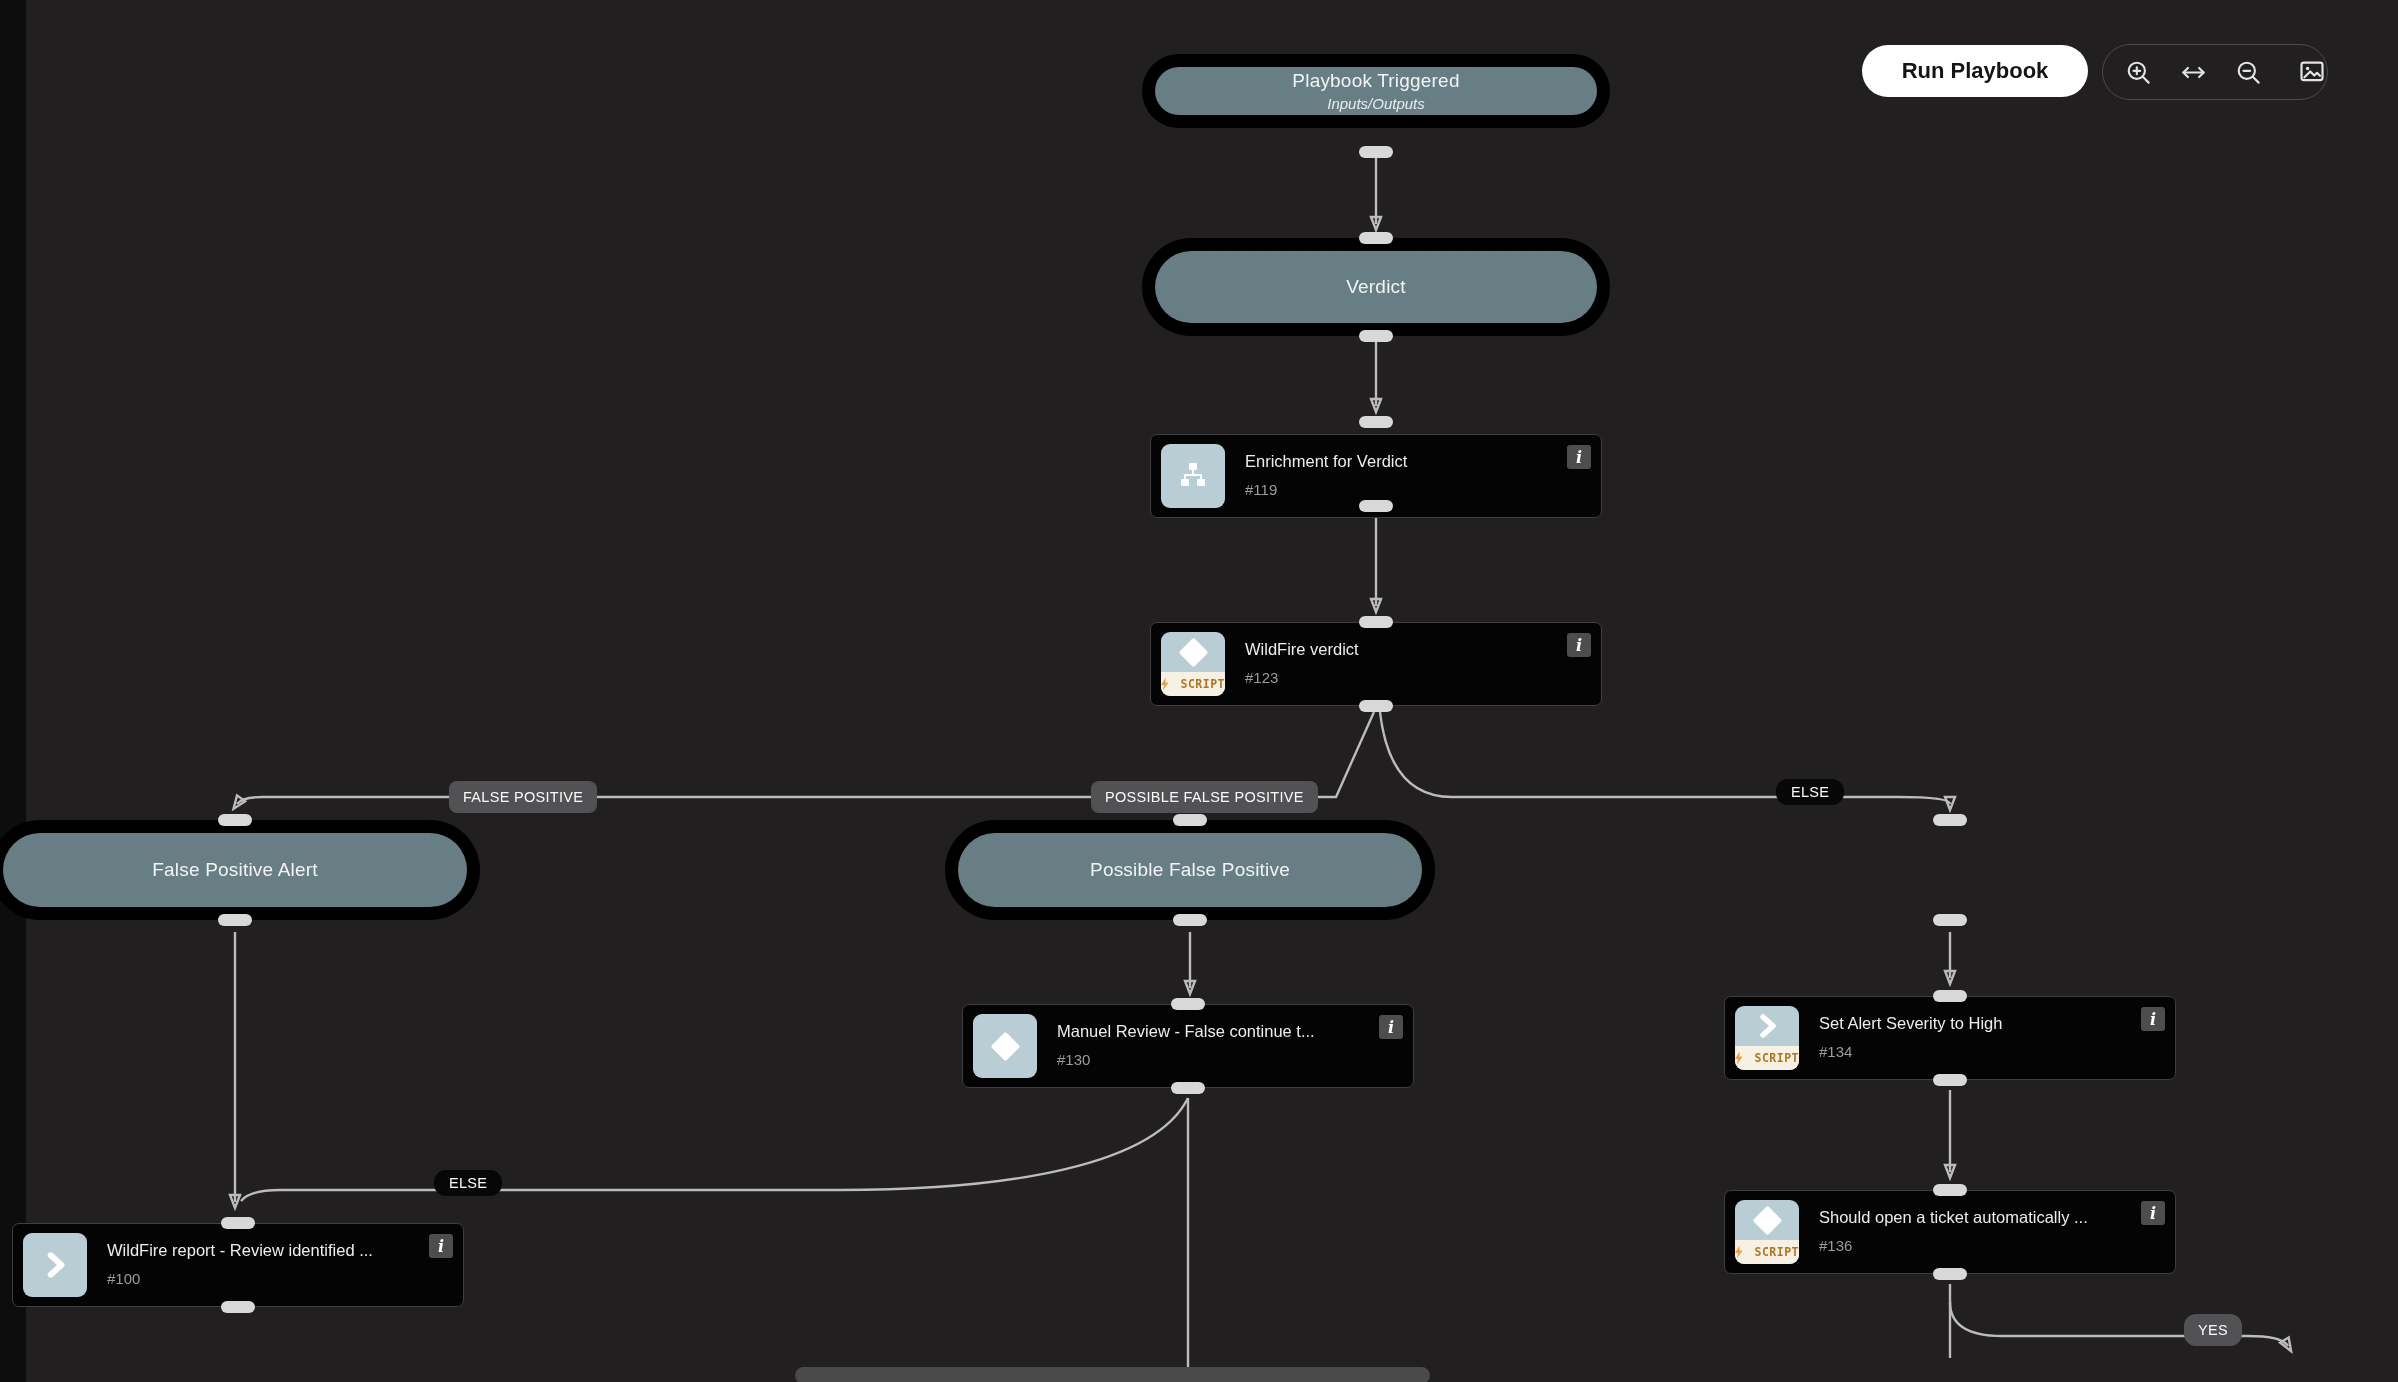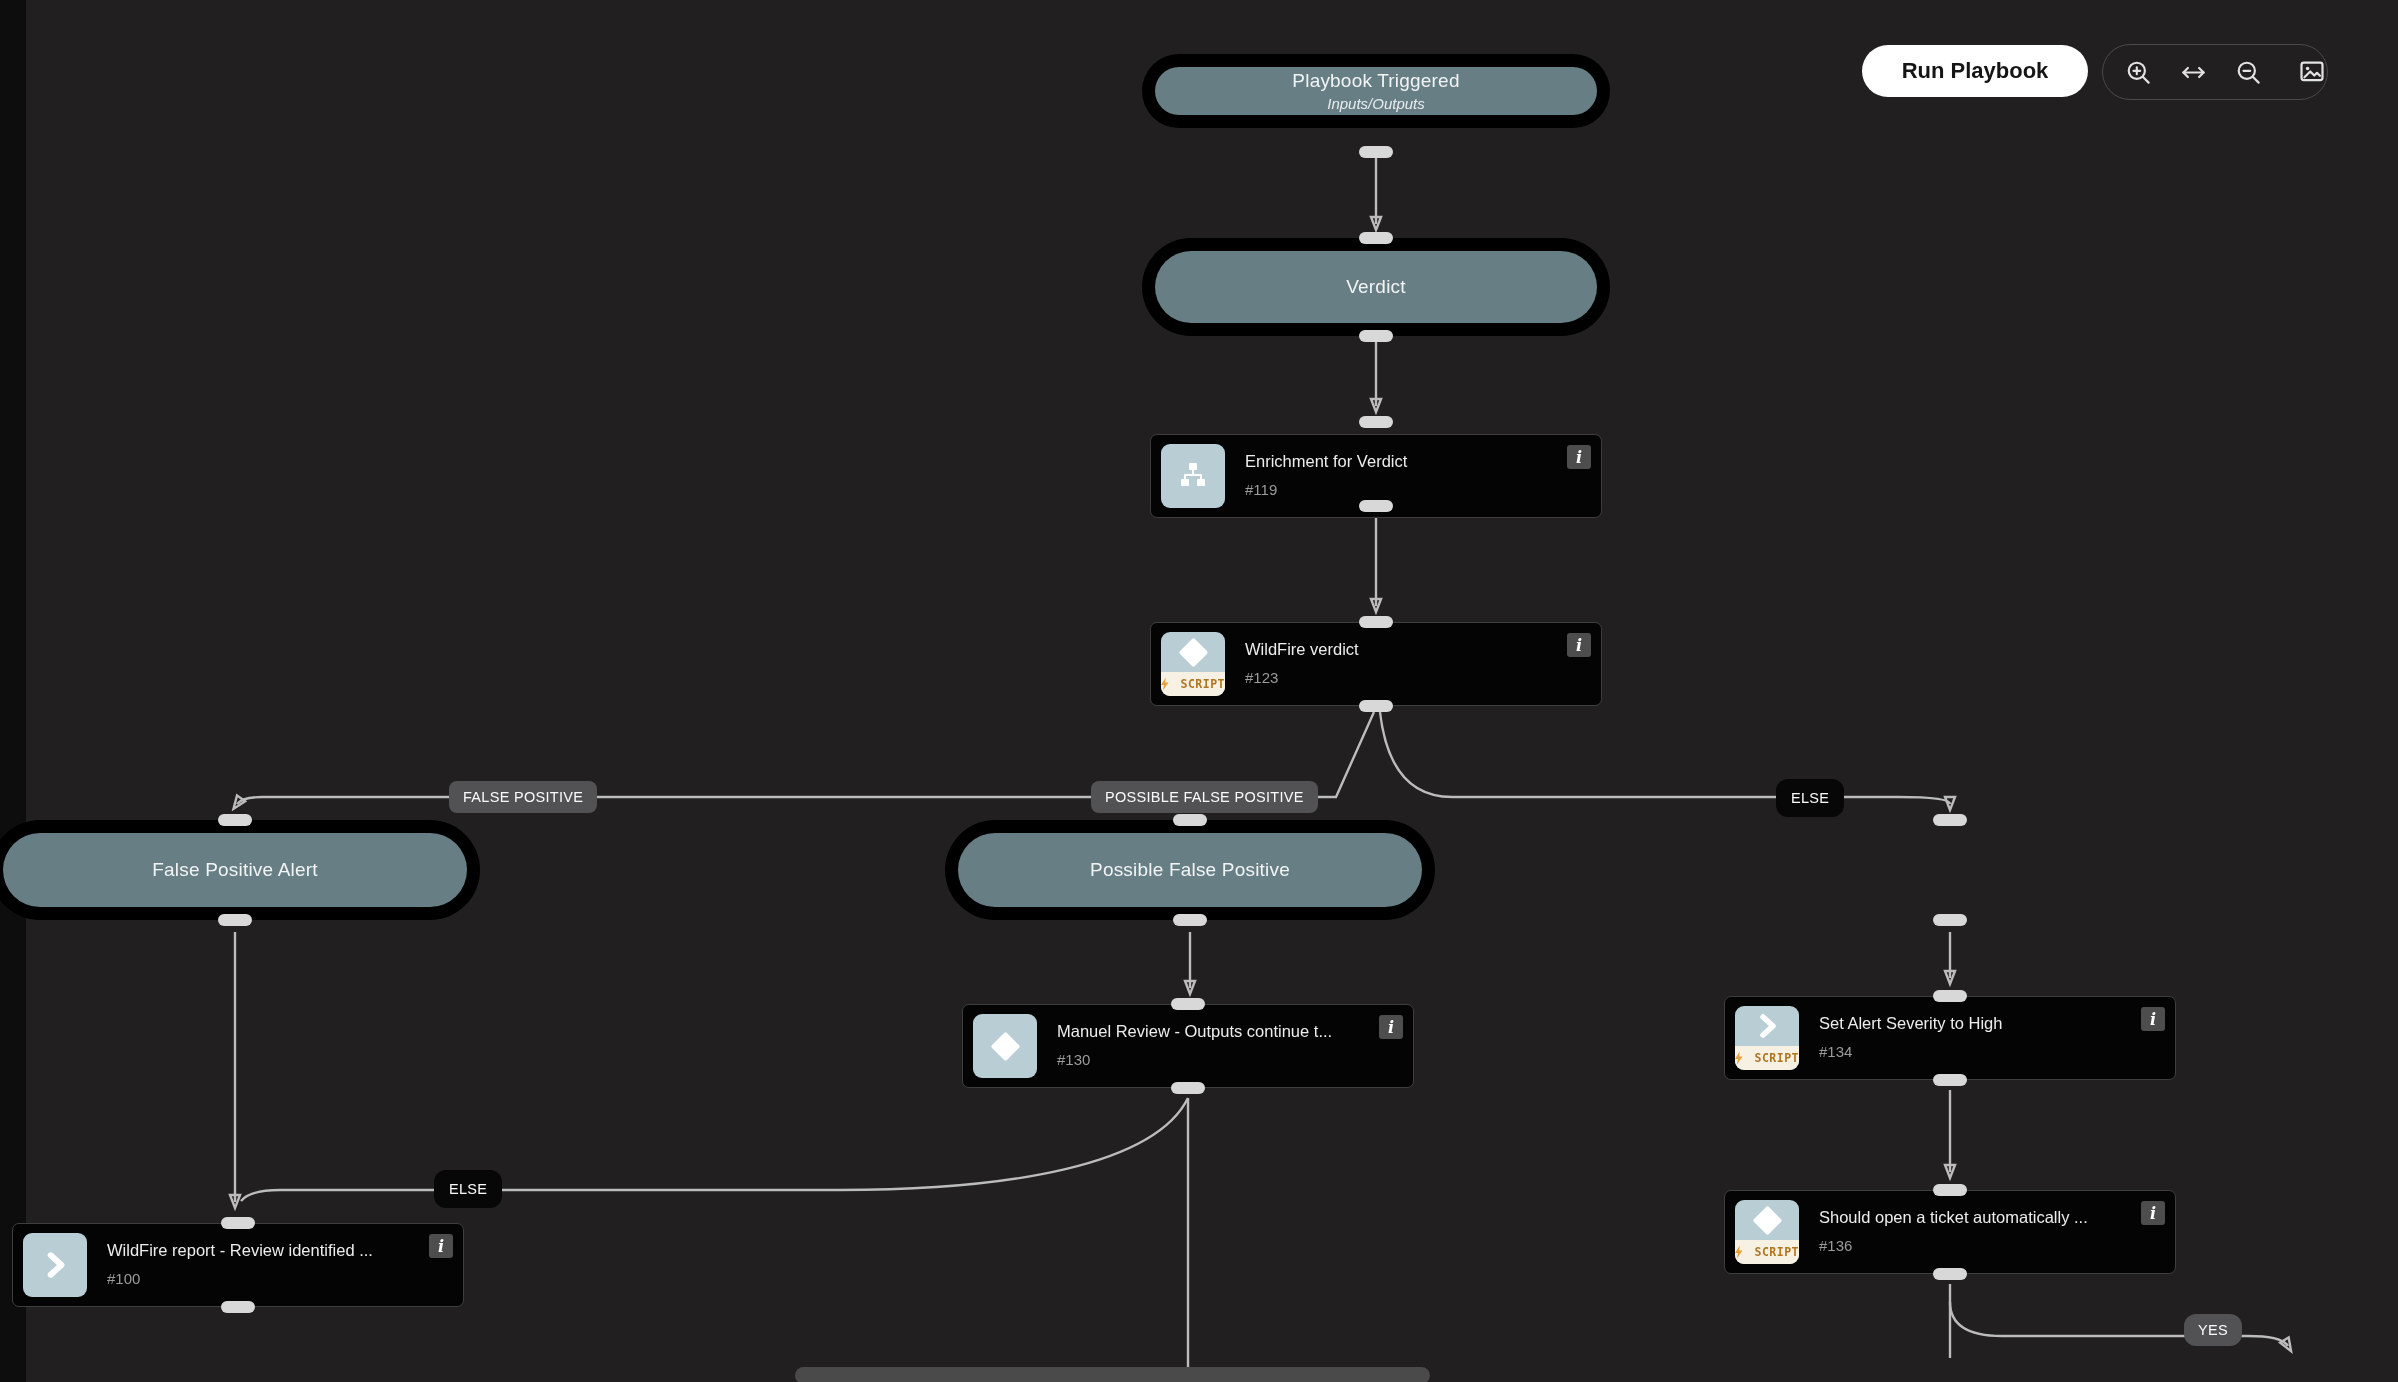--- a/index.html
+++ b/index.html
@@ -71,21 +71,21 @@
     position:absolute; width:34px; height:12px;
     background:#d8d8d8; border-radius:6px;
   }
 
   
   .elabel {
     position:absolute; color:#fafafa; font-size:14.5px; letter-spacing:.3px;
     padding:8px 14px; border-radius:8px; white-space:nowrap;
   }
   .elabel.gray  { background:#525255; }
-  .elabel.black { background:#070707; border-radius:12px; padding:11px 15px; }
+  .elabel.black { background:#070707; border-radius:12px; padding:5px 15px; }
 
   
   .run-btn {
     position:absolute; left:1862px; top:45px; width:226px; height:52px;
     background:#ffffff; border:none; border-radius:26px;
     font-family:"Liberation Sans","DejaVu Sans",sans-serif;
     font-size:22px; font-weight:600; color:#151515; cursor:pointer;
   }
   .ctrl-group {
     position:absolute; left:2102px; top:44px; width:226px; height:56px;
@@ -203,21 +203,21 @@
     <div class="info">i</div>
   </div>
 
   <div class="task" style="left:962px;top:1004px;width:452px;height:84px;">
     <div class="tile">
       <div class="glyph">
           <div class="diamond"></div>
         </div>
     </div>
     <div class="task-meta">
-      <div class="task-title">Manuel Review - Outputs continue t...</div>
+      <div class="task-title">Manuel Review - False continue t...</div>
       <div class="task-id">#130</div>
     </div>
     <div class="info">i</div>
   </div>
 
   <div class="task" style="left:1724px;top:996px;width:452px;height:84px;">
     <div class="tile has-strip">
       <div class="glyph">
         <svg class="nodeicon" width="26" height="26" viewBox="0 0 26 26">
             <path d="M9,4 L19,13 L9,22" stroke="#fff" stroke-width="5.5" fill="none"></path>

